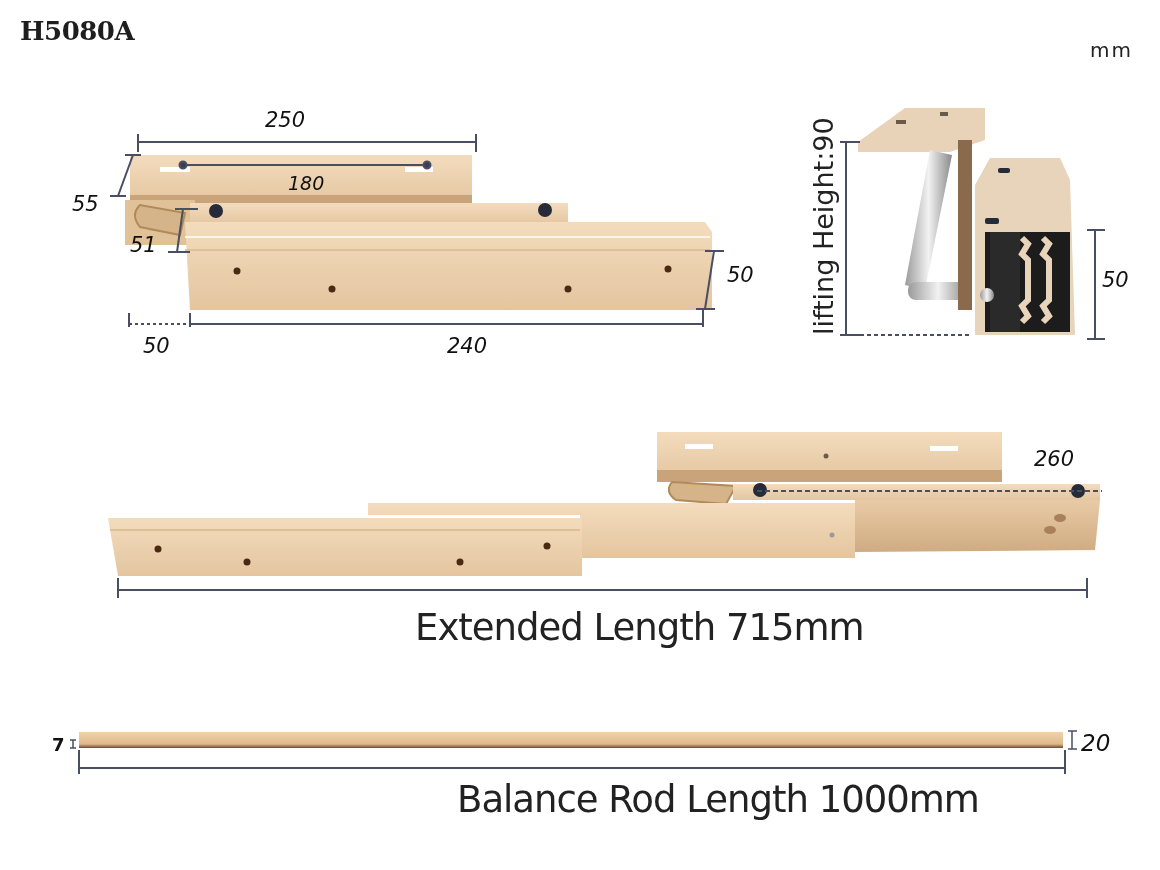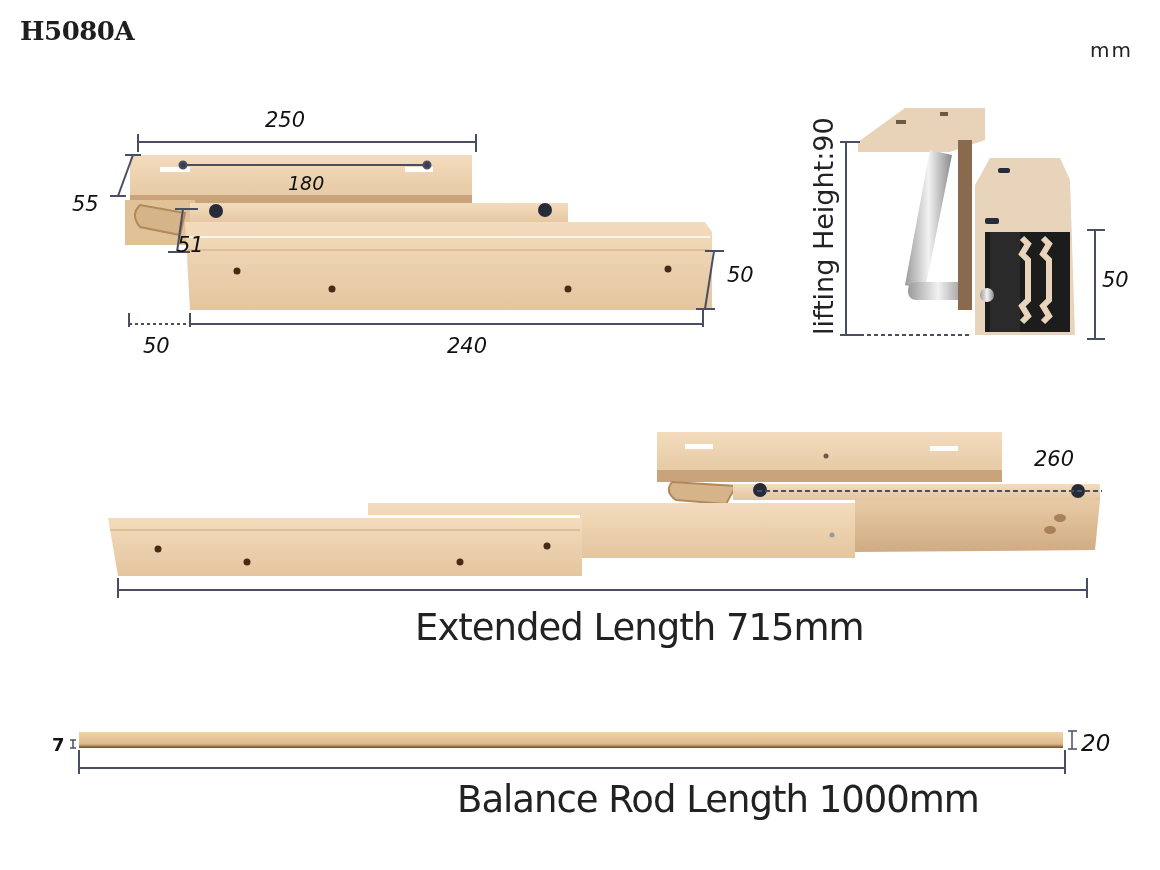--- a/index.html
+++ b/index.html
@@ -173,21 +173,21 @@
     <line x1="70" y1="748" x2="76" y2="748" stroke-width="1.5"></line>
     <line x1="1072" y1="731" x2="1072" y2="749" stroke-width="1.5"></line>
     <line x1="1068" y1="731" x2="1077" y2="731" stroke-width="1.5"></line>
     <line x1="1068" y1="749" x2="1077" y2="749" stroke-width="1.5"></line>
   </g>
 </svg>
 
 <div class="abs dim" style="left:265px; top:108px;">250</div>
 <div class="abs dim-sm" style="left:288px; top:172px;">180</div>
 <div class="abs dim" style="left:72px; top:158px;margin-top:34px;">55</div>
-<div class="abs dim" style="left:130px; top:233px;margin-left:47px;">51</div>
+<div class="abs dim" style="left:130px; top:233px;">51</div>
 <div class="abs dim" style="left:727px; top:263px;">50</div>
 <div class="abs dim" style="left:143px; top:334px;">50</div>
 <div class="abs dim" style="left:447px; top:334px;">240</div>
 
 <div class="abs" style="left:808px; top:335px; transform-origin:0 0; transform:rotate(-90deg); font-size:27px; color:#222; white-space:nowrap;">lifting Height:90</div>
 <div class="abs dim" style="left:1102px; top:268px;">50</div>
 
 <div class="abs dim" style="left:1025px; top:447px;margin-left:9px;">260</div>
 <div class="abs caption" style="left:415px; top:606px;">Extended Length 715mm</div>
 

